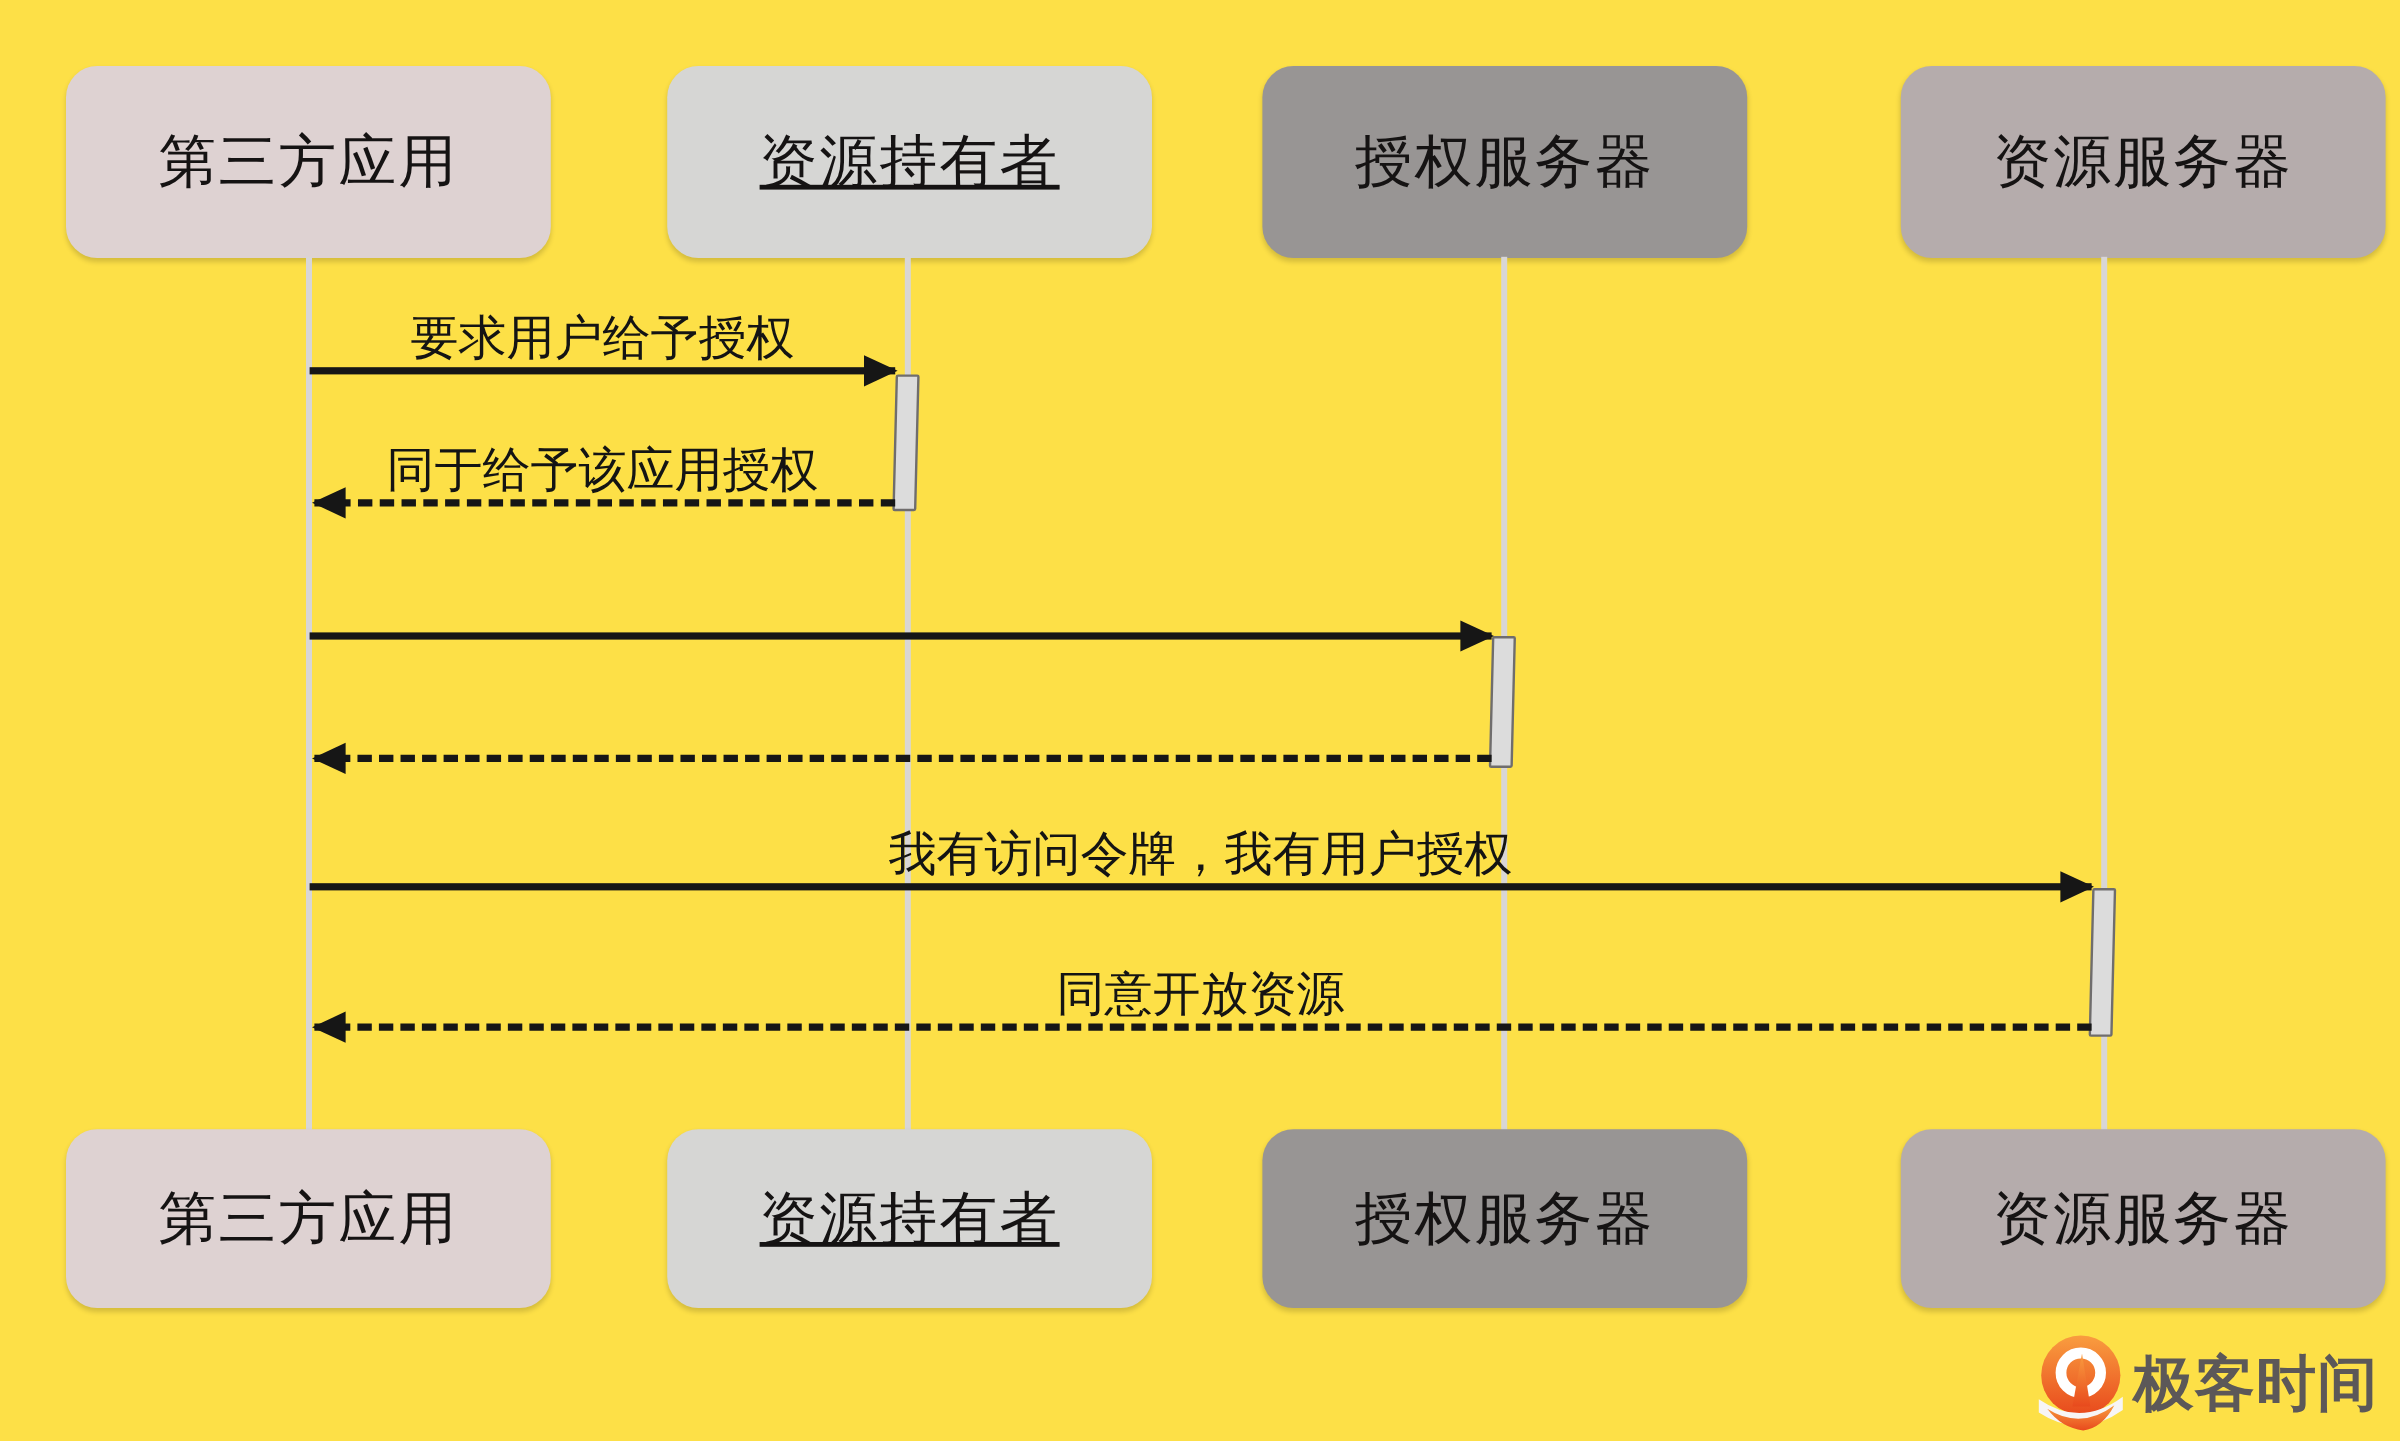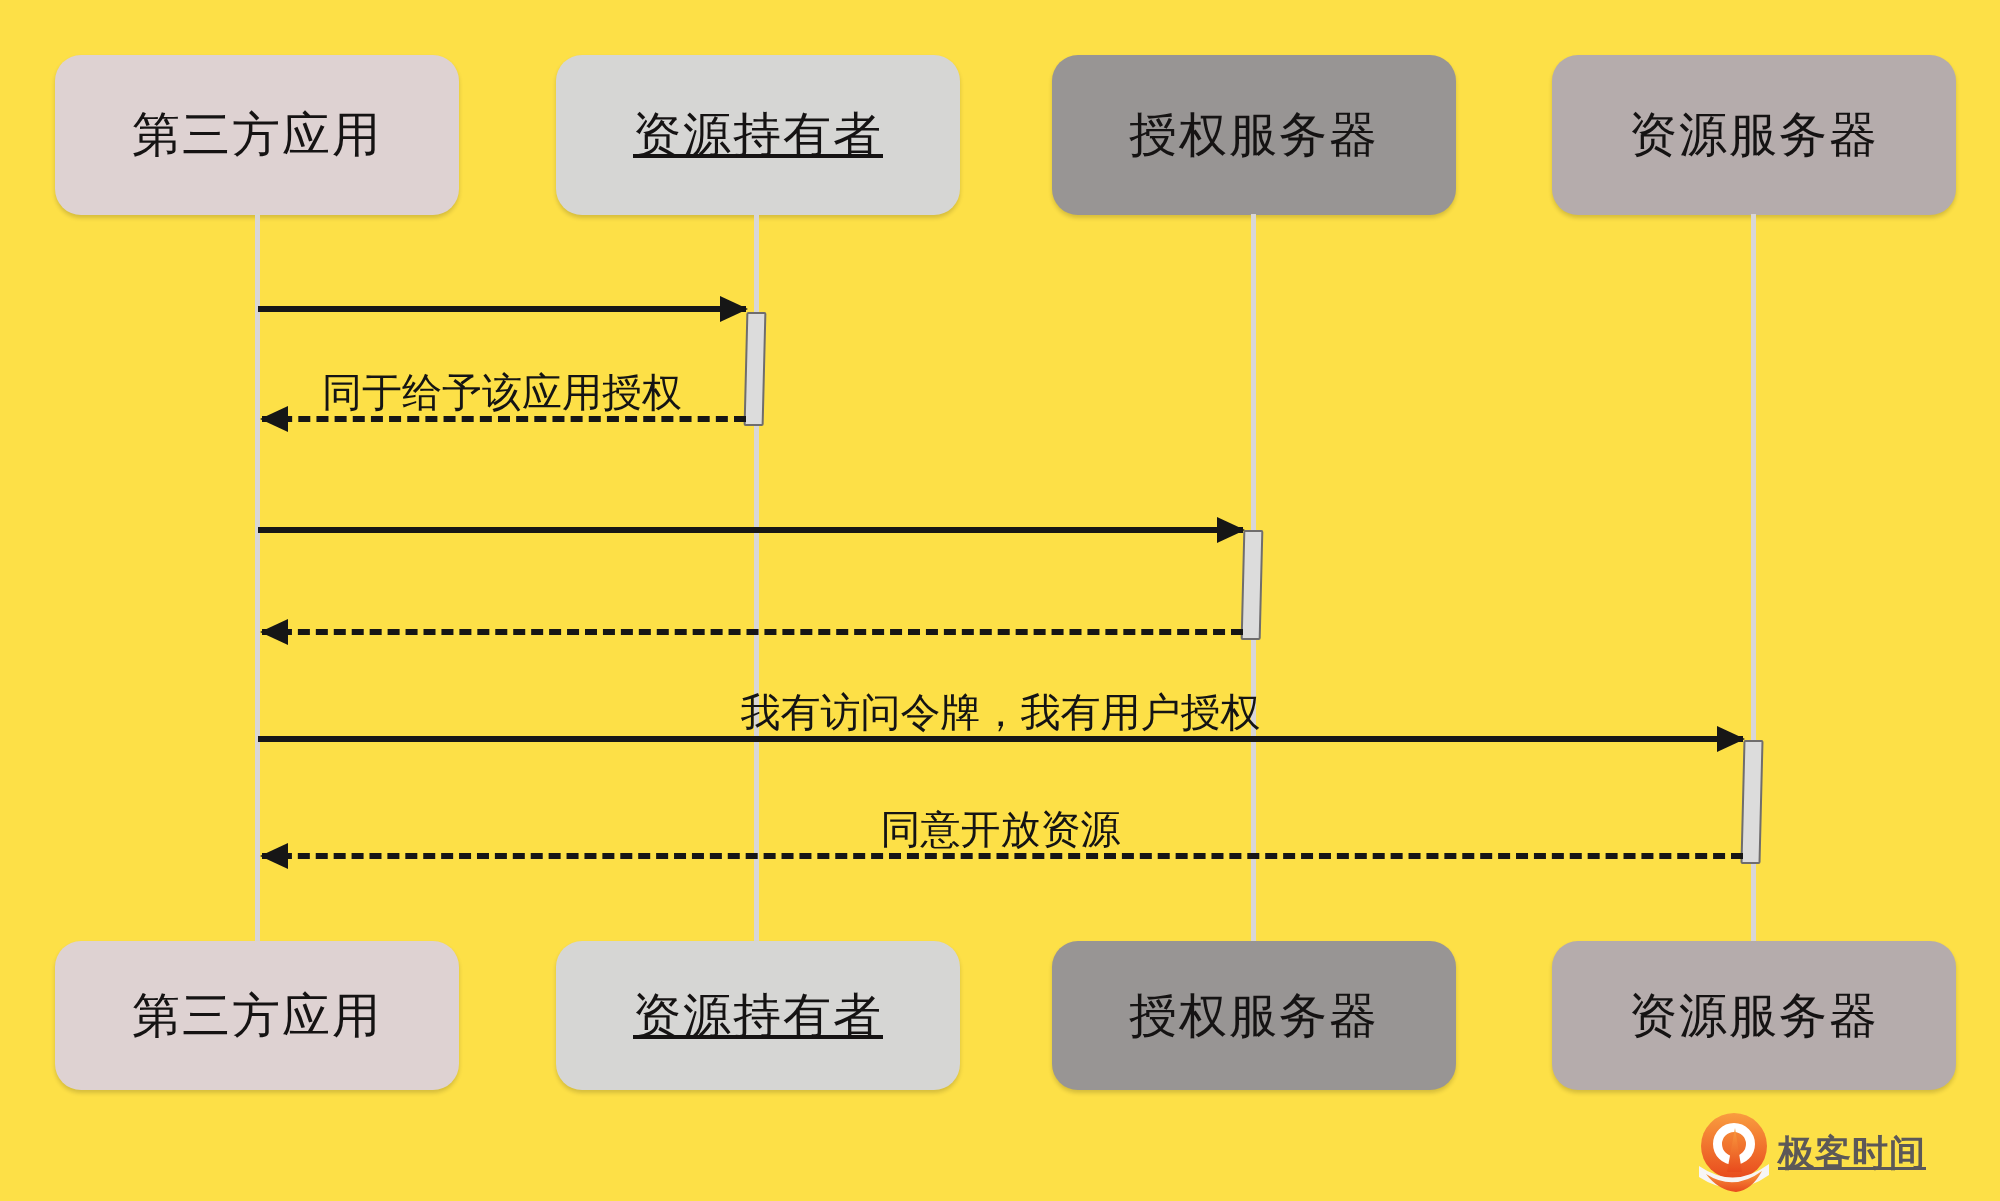--- a/index.html
+++ b/index.html
@@ -5,21 +5,21 @@
   html,body{margin:0;padding:0;}
   body{font-family:"Liberation Sans", sans-serif;}
   .canvas{position:relative;width:2000px;height:1201px;background:#f7f5f5;overflow:hidden;}
 
   
   .box{position:absolute;width:404px;height:160px;top:55px;border-radius:26px;
        display:flex;align-items:center;justify-content:center;
        font-size:48px;color:#151313;letter-spacing:2px;
        box-shadow:0 3px 4px rgba(0,0,0,0.16);}
   .box.bottom{top:941px;height:149px;}
-  .x0{left:55px;}  .x1{left:556px;text-decoration:underline;}  .x2{left:1052px;}  .x3{left:1552px;text-align:center;}
+  .x0{left:55px;}  .x1{left:556px;text-decoration:underline;}  .x2{left:1052px;}  .x3{left:1584px;text-align:center;}
 
   
   .lifeline{position:absolute;top:214px;height:728px;width:5px;background:#d8d6d6;}
   .l0{left:255px;} .l1{left:754px;} .l2{left:1251px;} .l3{left:1751px;}
 
   
   .activation{position:absolute;width:20px;background:#dcdcdc;border:2px solid #6f6d6d;
               border-radius:2px;transform:skewX(-1.4deg);box-sizing:border-box;}
   .b0{left:745px;top:312px;height:114px;}
   .b1{left:1242px;top:530px;height:110px;}
@@ -43,41 +43,42 @@
   .mlabel{position:absolute;text-align:center;font-size:40px;color:#141414;line-height:1.15;}
   .m0{left:258px;width:488px;top:259px;}
   .m1{left:258px;width:488px;top:369px;}
   .m2{left:258px;width:985px;top:480px;}
   .m3{left:258px;width:985px;top:582px;}
   .m4{left:258px;width:1485px;top:689px;}
   .m5{left:258px;width:1485px;top:806px;}
 
   
   .brand{position:absolute;left:1698px;top:1112px;display:flex;align-items:center;gap:8px;}
-  .brand-text{font-size:36px;font-weight:600;color:#5c5858;letter-spacing:1px;text-decoration:underline;}
+  .brand-text{font-size:50px;font-weight:600;color:#5c5858;letter-spacing:1px;}
 </style>
 </head>
 <body>
 
 <div class="canvas" style="background-color: #fde047;">
 
   <div class="box x0" style="background-color: rgb(222, 210, 210);">第三方应用</div>
   <div class="box x1" style="background-color: rgb(214, 214, 212);">资源持有者</div>
   <div class="box x2" style="background-color: rgb(152, 149, 148);">授权服务器</div>
   <div class="box x3" style="background-color: rgb(181, 172, 172);">资源服务器</div>
 
   <div class="lifeline l0"></div>
   <div class="lifeline l1"></div>
   <div class="lifeline l2"></div>
   <div class="lifeline l3"></div>
 
   <div class="activation b0"></div>
   <div class="activation b1"></div>
   <div class="activation b2"></div>
 
+  <div class="mlabel m0">要求用户给予授权</div>
   <div class="arrow ar0">
     <i class="head r"></i>
   </div>
 
   <div class="mlabel m1">同于给予该应用授权</div>
   <div class="arrow dashed ar1">
     <i class="head l"></i>
   </div>
 
   <div class="arrow ar2">

